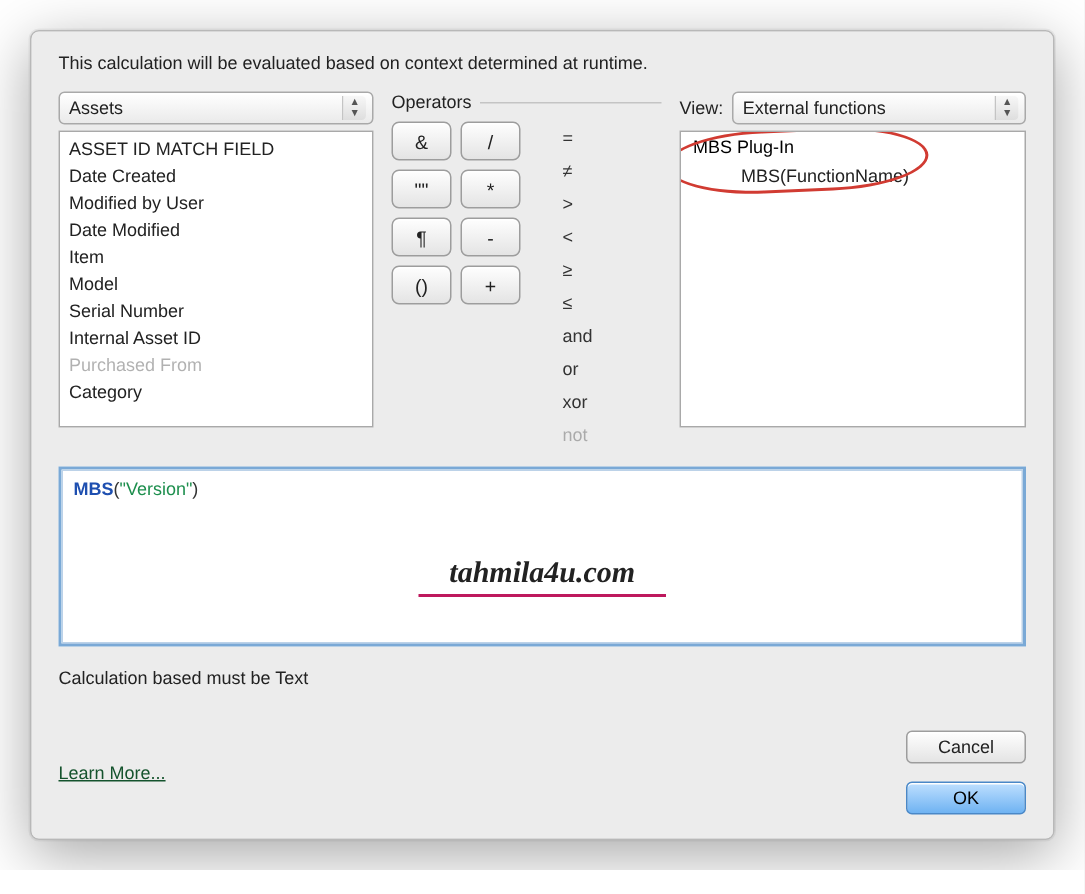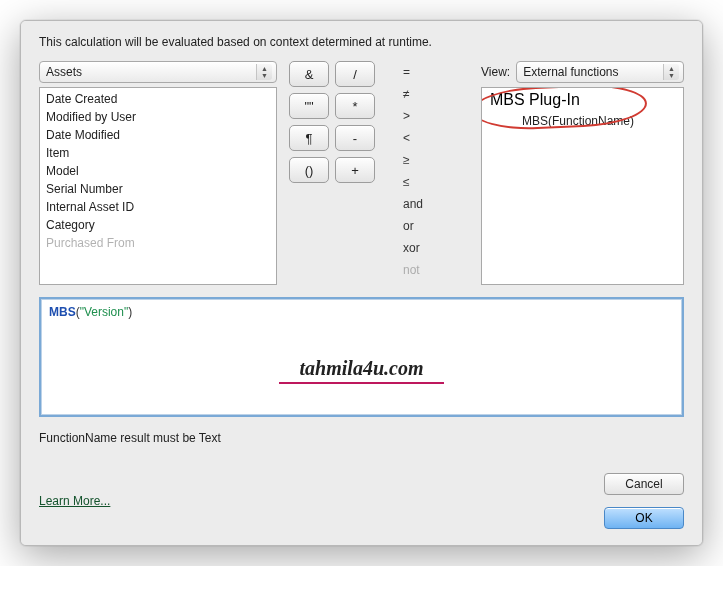--- a/index.html
+++ b/index.html
@@ -49,21 +49,21 @@
   }
   .intro {
     font-size: 12px;
     margin-bottom: 12px;
   }
   .cols {
     display: flex;
     gap: 12px;
     align-items: flex-start;
   }
-  .col-left { width: 238px; }
+  .col-left { width: 210px; }
   .col-mid { width: 180px; }
   .col-right { flex: 1; }
 
   .select {
     width: 100%;
     height: 22px;
     background: linear-gradient(#fff,#eaeaea);
     border: 1px solid #a9a9a9;
     border-radius: 4px;
     display: flex;
@@ -133,21 +133,21 @@
     display:flex; align-items:center; gap:6px; margin-bottom:4px;
   }
   .view-row .lbl { font-size:12px; }
   .view-row .select { flex:1; }
 
   .funcbox {
     width:100%; height:198px; background:#fff; border:1px solid #a9a9a9;
     position: relative; overflow:hidden;
   }
   .func-head {
-    padding: 3px 8px; color:#000; font-size:16px;
+    padding: 3px 8px; color:#000; font-size:12px;
   }
   .func-item {
     padding: 2px 8px 2px 40px; font-size:12px;
   }
   .red-ellipse {
     position:absolute;
     left: -10px; top: -2px;
     width: 175px; height: 42px;
     border: 2px solid #d13b32;
     border-radius: 80px / 26px;
@@ -223,34 +223,39 @@
 
     <div class="cols">
 
       <div class="col-left">
         <div class="select">
           <span>Assets</span>
           <span class="arrows">▲<br>▼</span>
         </div>
         <div class="listbox">
           <div class="items">
+            <div class="item">ASSET ID MATCH FIELD</div>
             <div class="item">Date Created</div>
             <div class="item">Modified by User</div>
             <div class="item">Date Modified</div>
             <div class="item">Item</div>
             <div class="item">Model</div>
             <div class="item">Serial Number</div>
             <div class="item">Internal Asset ID</div>
+            <div class="item" style="opacity:.35">Purchased From</div>
             <div class="item">Category</div>
-            <div class="item" style="opacity:.35">Purchased From</div>
           </div>
         </div>
       </div>
 
       <div class="col-mid">
+        <div class="ops-label">
+          <span>Operators</span>
+          <span class="line"></span>
+        </div>
         <div class="ops-row">
           <div class="btn-grid">
             <div class="opbtn">&amp;</div>
             <div class="opbtn">/</div>
             <div class="opbtn">""</div>
             <div class="opbtn">*</div>
             <div class="opbtn">¶</div>
             <div class="opbtn">-</div>
             <div class="opbtn">()</div>
             <div class="opbtn">+</div>
@@ -284,21 +289,21 @@
           <div class="func-item">MBS(FunctionName)</div>
         </div>
       </div>
     </div>
 
     <div class="calc-area">
       <span class="mbs">MBS</span><span class="paren">(</span><span class="str">"Version"</span><span class="paren">)</span>
       <div class="watermark">tahmila4u.com</div>
     </div>
 
-    <div class="result-row">FunctionName result must be Text</div>
+    <div class="result-row">Calculation based must be Text</div>
 
     <div class="footer">
       <a class="learn">Learn More...</a>
       <div class="btns">
         <div class="push">Cancel</div>
         <div class="push default">OK</div>
       </div>
     </div>
   </div>
 </div>

